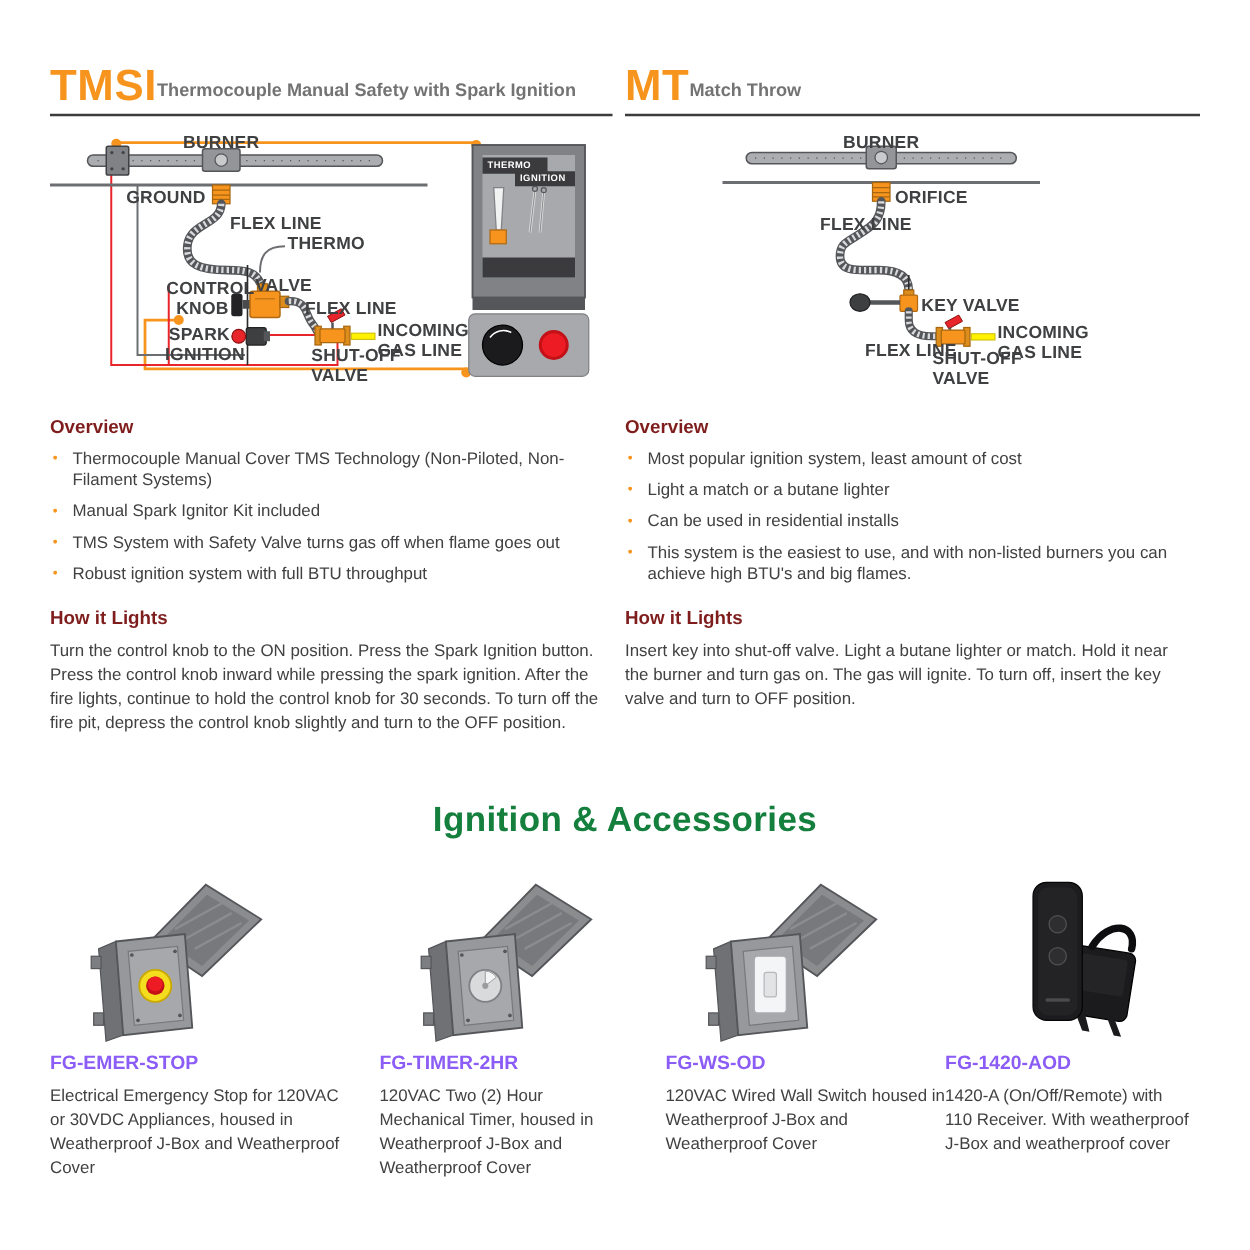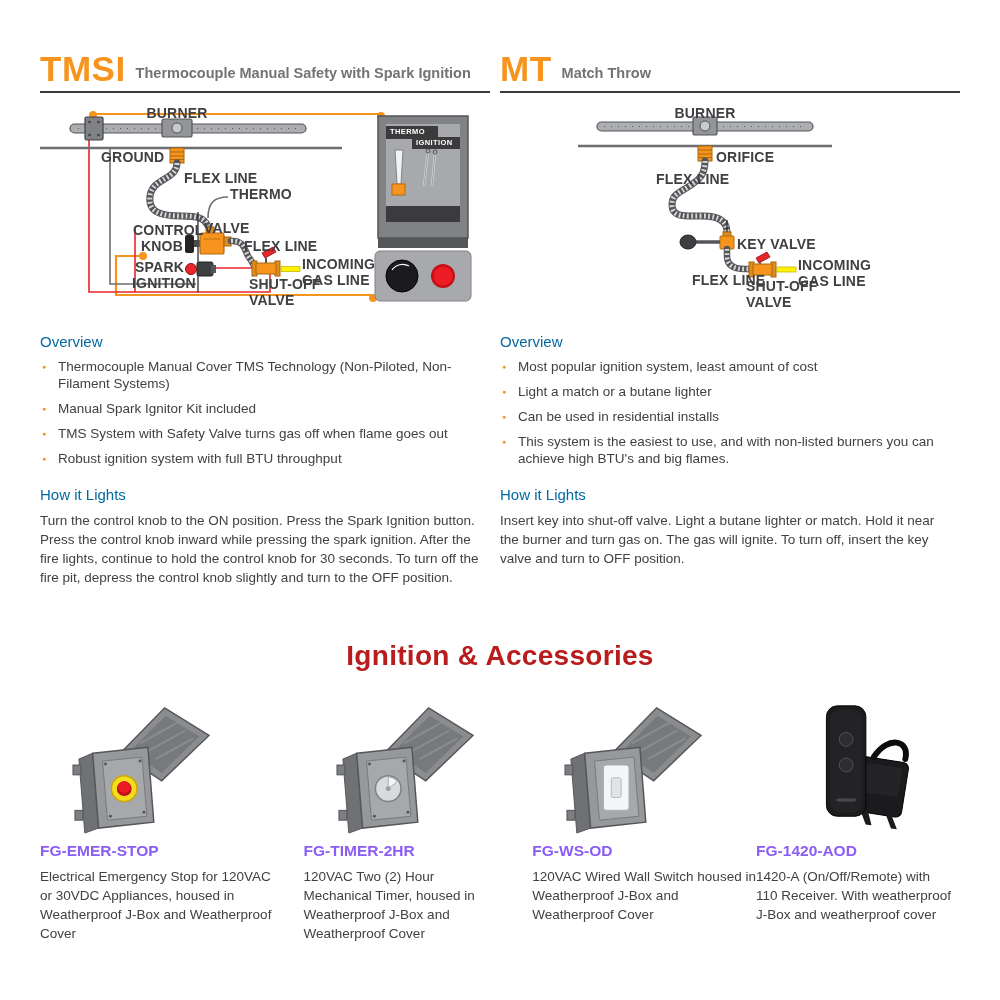--- a/index.html
+++ b/index.html
@@ -3,39 +3,39 @@
 <meta charset="utf-8">
 <style>
   html,body { margin:0; padding:0; background:#ffffff; }
   body { width:1000px; height:1000px; font-family:"Liberation Sans", sans-serif; color:#414042; }
   .page { box-sizing:border-box; width:1000px; padding:55px 40px 0 40px; }
 
   
   .cols { display:flex; justify-content:space-between; }
   .syscol { width:450px; }
   .syscol.mt { width:460px; }
-  .sys-header { display:flex; align-items:flex-end; gap:10px; border-bottom:2px solid #3b3b3d; padding-bottom:8px; }
+  .sys-header { display:flex; align-items:flex-end; border-bottom:2px solid #3b3b3d; padding-bottom:8px; }
   .acronym { font-size:35px; font-weight:bold; color:#F7941E; line-height:0.8; letter-spacing:0.5px; }
   .subtitle { font-size:14.5px; font-weight:bold; color:#737373; padding-bottom:2px; }
 
   .diagram { position:relative; height:212px; margin-top:13px; }
   .diagram svg { position:absolute; left:0; top:0; }
   .dlabel { position:absolute; font-size:14px; font-weight:bold; color:#3f4042; line-height:1.12; letter-spacing:0.2px; white-space:pre-line; }
   .dlabel.center { text-align:center; }
   .dlabel.right { text-align:right; }
   .dlabel.white { color:#ffffff; font-size:7.5px; letter-spacing:0.4px; }
 
-  h3.subhead { font-size:15px; font-weight:normal; color:#0369a1; margin:15px 0 9px 0; }
+  h3.subhead { font-size:15px; font-weight:bold; color:#7f1d1d; margin:15px 0 9px 0; }
   ul.bullets { list-style:none; margin:0; padding:0; max-width:438px; }
   ul.bullets li { position:relative; padding-left:18px; margin-bottom:8px; font-size:13.5px; line-height:1.25; }
   ul.bullets li::before { content:"●"; color:#F7941E; font-size:7px; position:absolute; left:2px; top:4px; }
   p.how-text { font-size:13.5px; line-height:1.4; margin:0; max-width:442px; }
 
   
-  .acc-title { text-align:center; color:#b91c1c; font-size:28px; font-weight:bold; margin:52px 0 0 0; letter-spacing:0.3px; }
+  .acc-title { text-align:center; color:#15803d; font-size:28px; font-weight:bold; margin:52px 0 0 0; letter-spacing:0.3px; }
   .products { display:flex; margin-top:24px; }
   .product:nth-child(1) { width:265px; }
   .product:nth-child(2) { width:230px; }
   .product:nth-child(3) { width:225px; }
   .product:nth-child(4) { width:205px; }
   .product-figure { height:138px; display:flex; align-items:center; }
   .product-name { font-size:15.5px; font-weight:bold; color:#8b5cf6; margin:8px 0 7px 0; }
   .product-desc { font-size:13.5px; line-height:1.42; }
   .product:nth-child(1) .product-desc { max-width:242px; }
   .product:nth-child(2) .product-desc { max-width:182px; }

